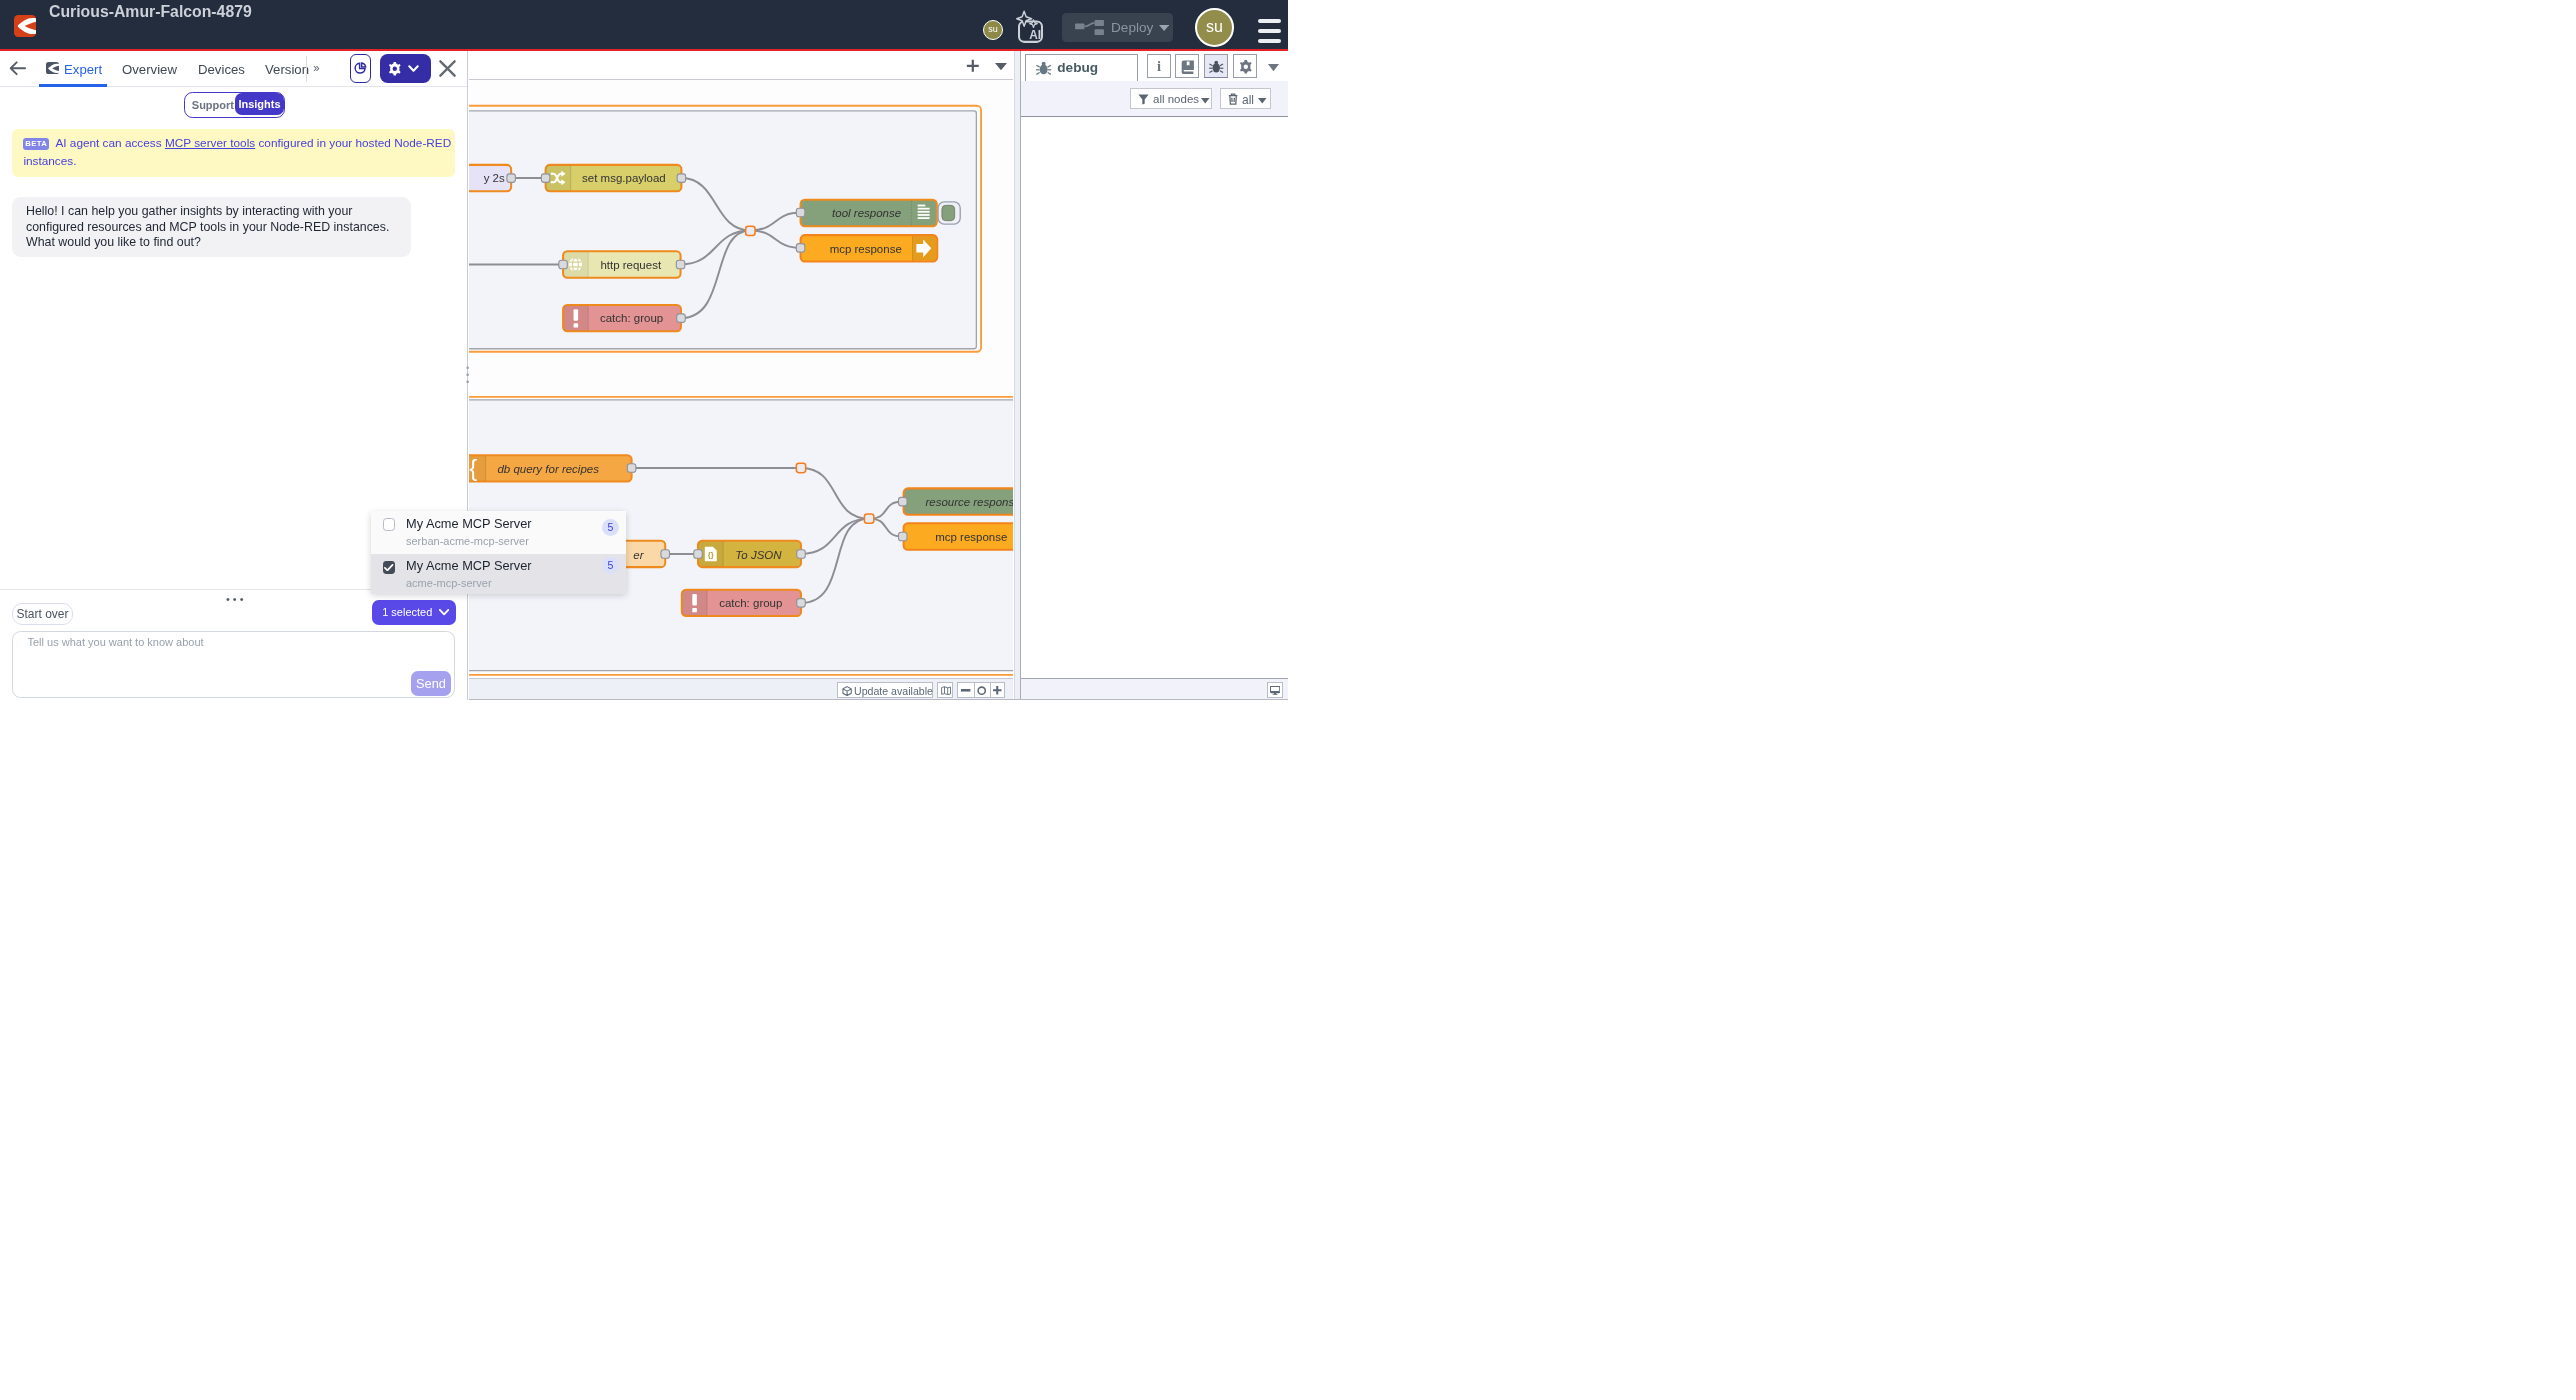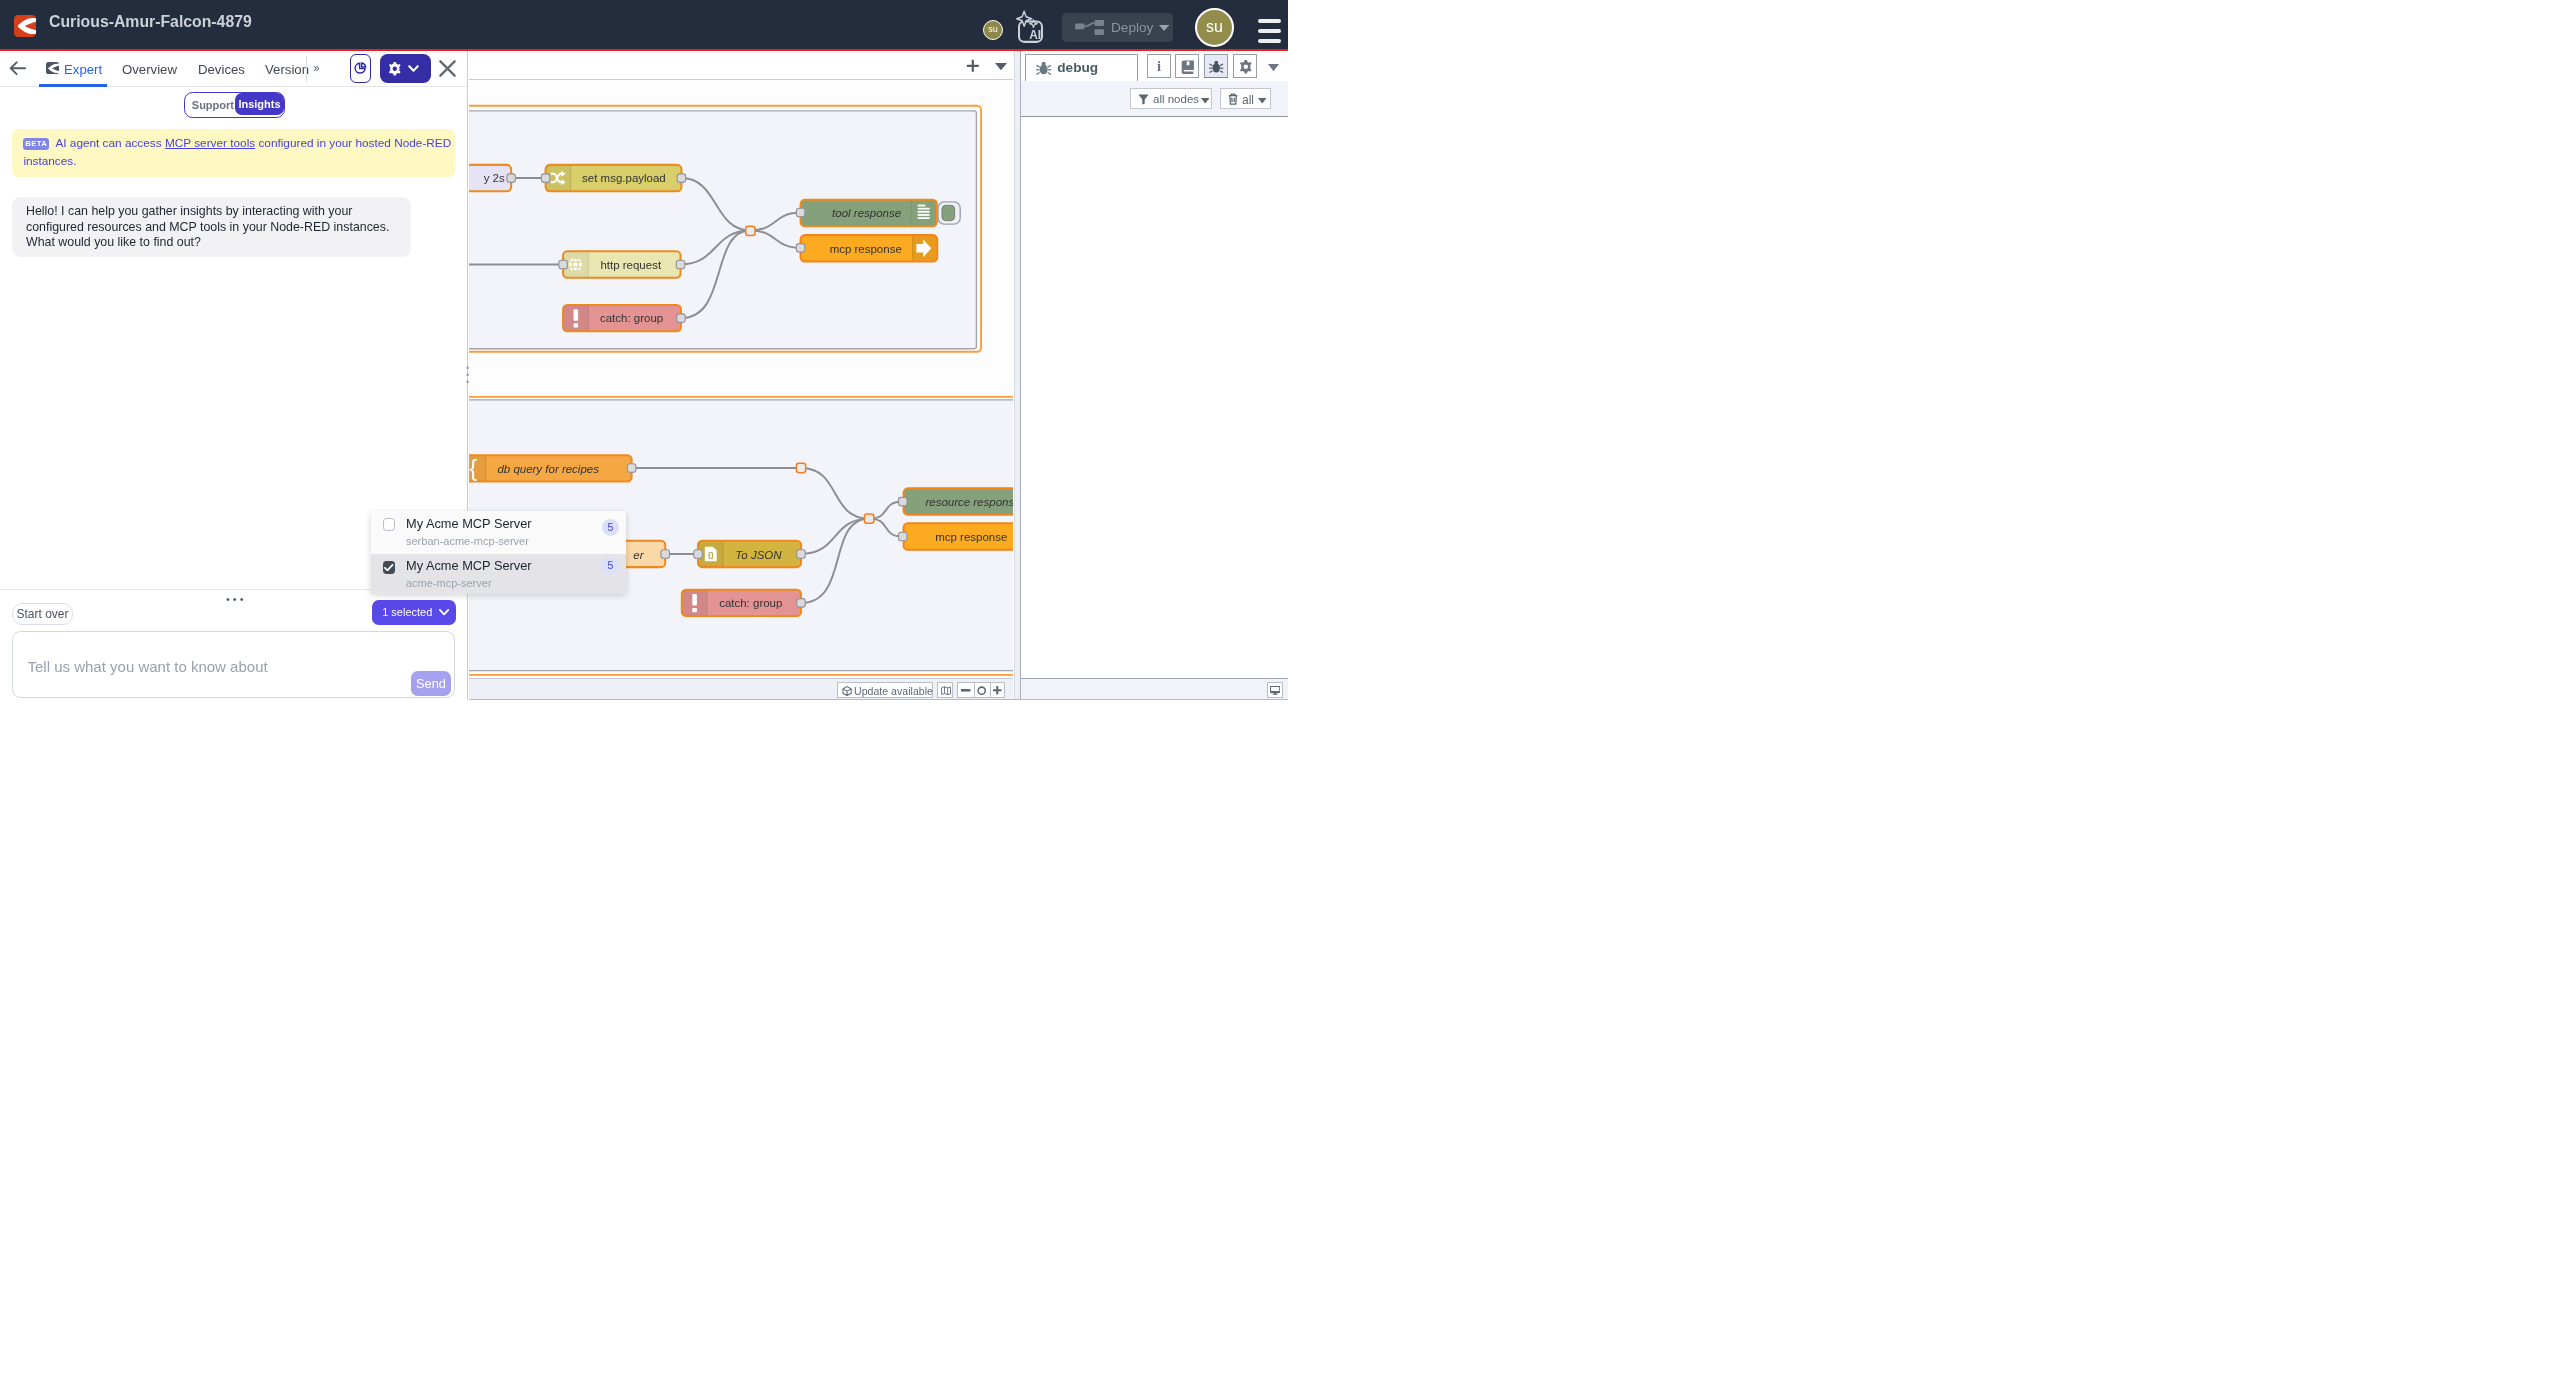--- a/index.html
+++ b/index.html
@@ -4,21 +4,21 @@
 <style>
 * { margin:0; padding:0; box-sizing:border-box; }
 html,body { width:1288px; height:700px; overflow:hidden; font-family:"Liberation Sans", sans-serif; }
 body { position:relative; background:#fff; }
 .abs { position:absolute; }
 
 
 #header { position:absolute; left:0; top:0; width:1288px; height:49px; background:#232d3d; }
 #redline { position:absolute; left:0; top:49px; width:1288px; height:2.1px; background:#e42127; }
 #logo { position:absolute; left:13.6px; top:15.3px; width:22.6px; height:22px; border-radius:4.3px; background:#d64018; }
-#apptitle { position:absolute; left:49px; top:13px; font-size:15.8px; font-weight:700; color:#ccd1d9; }
+#apptitle { position:absolute; left:49px; top:3px; font-size:15.8px; font-weight:700; color:#ccd1d9; }
 
 
 #chat { position:absolute; left:0; top:51px; width:468px; height:650px; background:#fff; border-right:0.9px solid #c9ccd6; }
 #chathead { position:absolute; left:0; top:0; width:467px; height:36px; border-bottom:0.9px solid #e3e5ea; background:#fff; }
 .ctab { position:absolute; top:11px; font-size:13.2px; color:#3f4854; }
 #tab-expert { left:64px; color:#2563eb; }
 #underline { position:absolute; left:39px; top:33px; width:68px; height:3px; background:#2563eb; }
 #vsep { position:absolute; left:306px; top:5.1px; width:0.9px; height:25.6px; background:#d8dbe1; }
 
 
@@ -133,21 +133,21 @@
   <div class="abs" style="left:0; top:538px; width:467px; height:0.9px; background:#e3e5ea;"></div>
   <div class="abs" style="left:226px; top:542px; color:#525d68; font-size:11px; letter-spacing:3px;">•••</div>
   <div class="abs" style="left:12px; top:552px; width:61px; height:22px; border:0.9px solid #dcdcf0; border-radius:10px; background:#fff; color:#4a5360; font-size:12px; text-align:center; line-height:20.4px;">Start over</div>
   <div class="abs" style="left:372px; top:549px; width:84px; height:25px; border-radius:6.8px; background:#5949e8; color:#fff;">
     <span class="abs" style="left:10.2px; top:5.5px; font-size:11px; font-weight:400; white-space:nowrap;">1 selected</span>
     <svg class="abs" style="left:67px; top:9.4px;" width="10.2" height="6.8" viewBox="0 0 12 8">
         <path d="M 1 1 L 6 6.3 L 11 1" fill="none" stroke="#fff" stroke-width="2.2" stroke-linecap="round" stroke-linejoin="round"></path>
       </svg>
   </div>
   <div class="abs" style="left:12px; top:580px; width:443px; height:67px; border:1.3px solid #d3d7de; border-radius:8.5px; background:#fff;">
-    <span class="abs" style="left:14.5px; top:26px; font-size:15px; color:#98a1ad; white-space:nowrap;">Tell us what you want to know about</span>
+    <span class="abs" style="left:14.5px; top:4px; font-size:11px; color:#98a1ad; white-space:nowrap;">Tell us what you want to know about</span>
     <div class="abs" style="left:398px; top:39px; width:40px; height:25px; background:#a5a1ee; border-radius:6.8px; color:#fff; font-size:12.8px; text-align:center; line-height:25px;">Send</div>
   </div>
 </div>
 
 <div id="canvas">
   <div id="tabbar">
     <svg class="abs" style="left:497px; top:7.7px;" width="13.6" height="13.6" viewBox="0 0 16 16">
         <path d="M 8 1 L 8 15 M 1 8 L 15 8" stroke="#555c66" stroke-width="2.6"></path>
       </svg>
     <svg class="abs" style="left:526px; top:12px;" width="12" height="7.7" viewBox="0 0 14 9">

